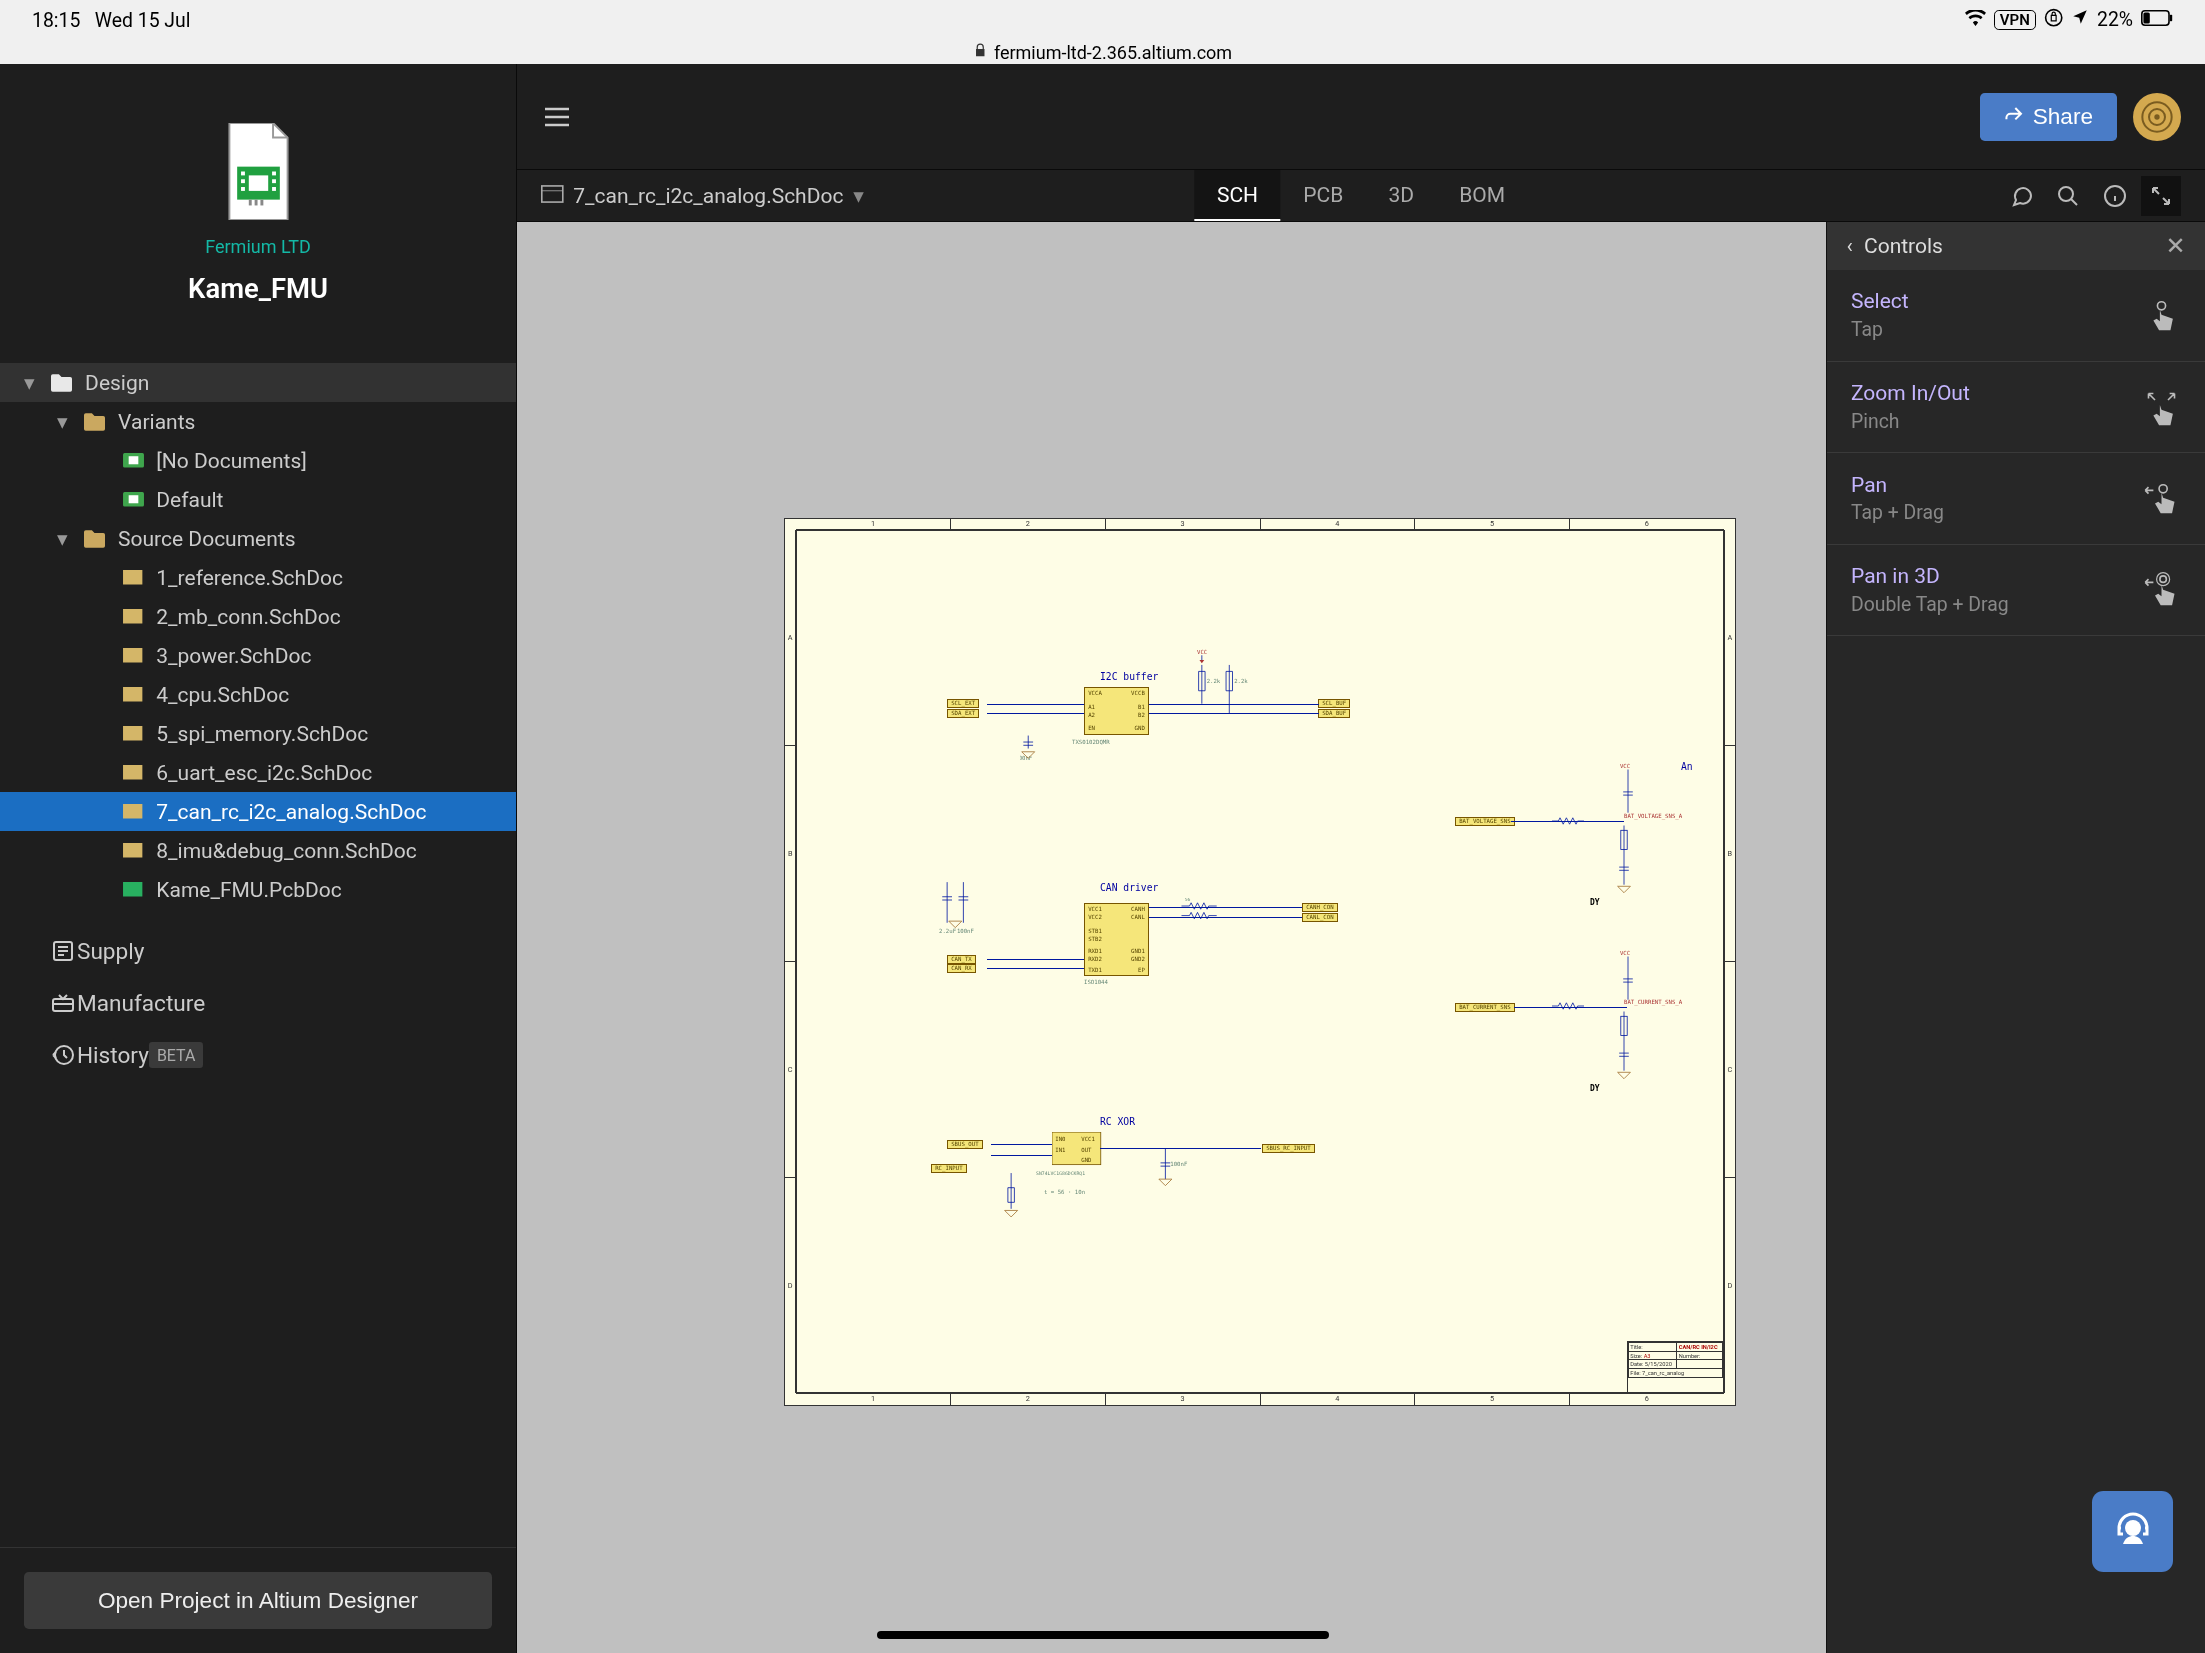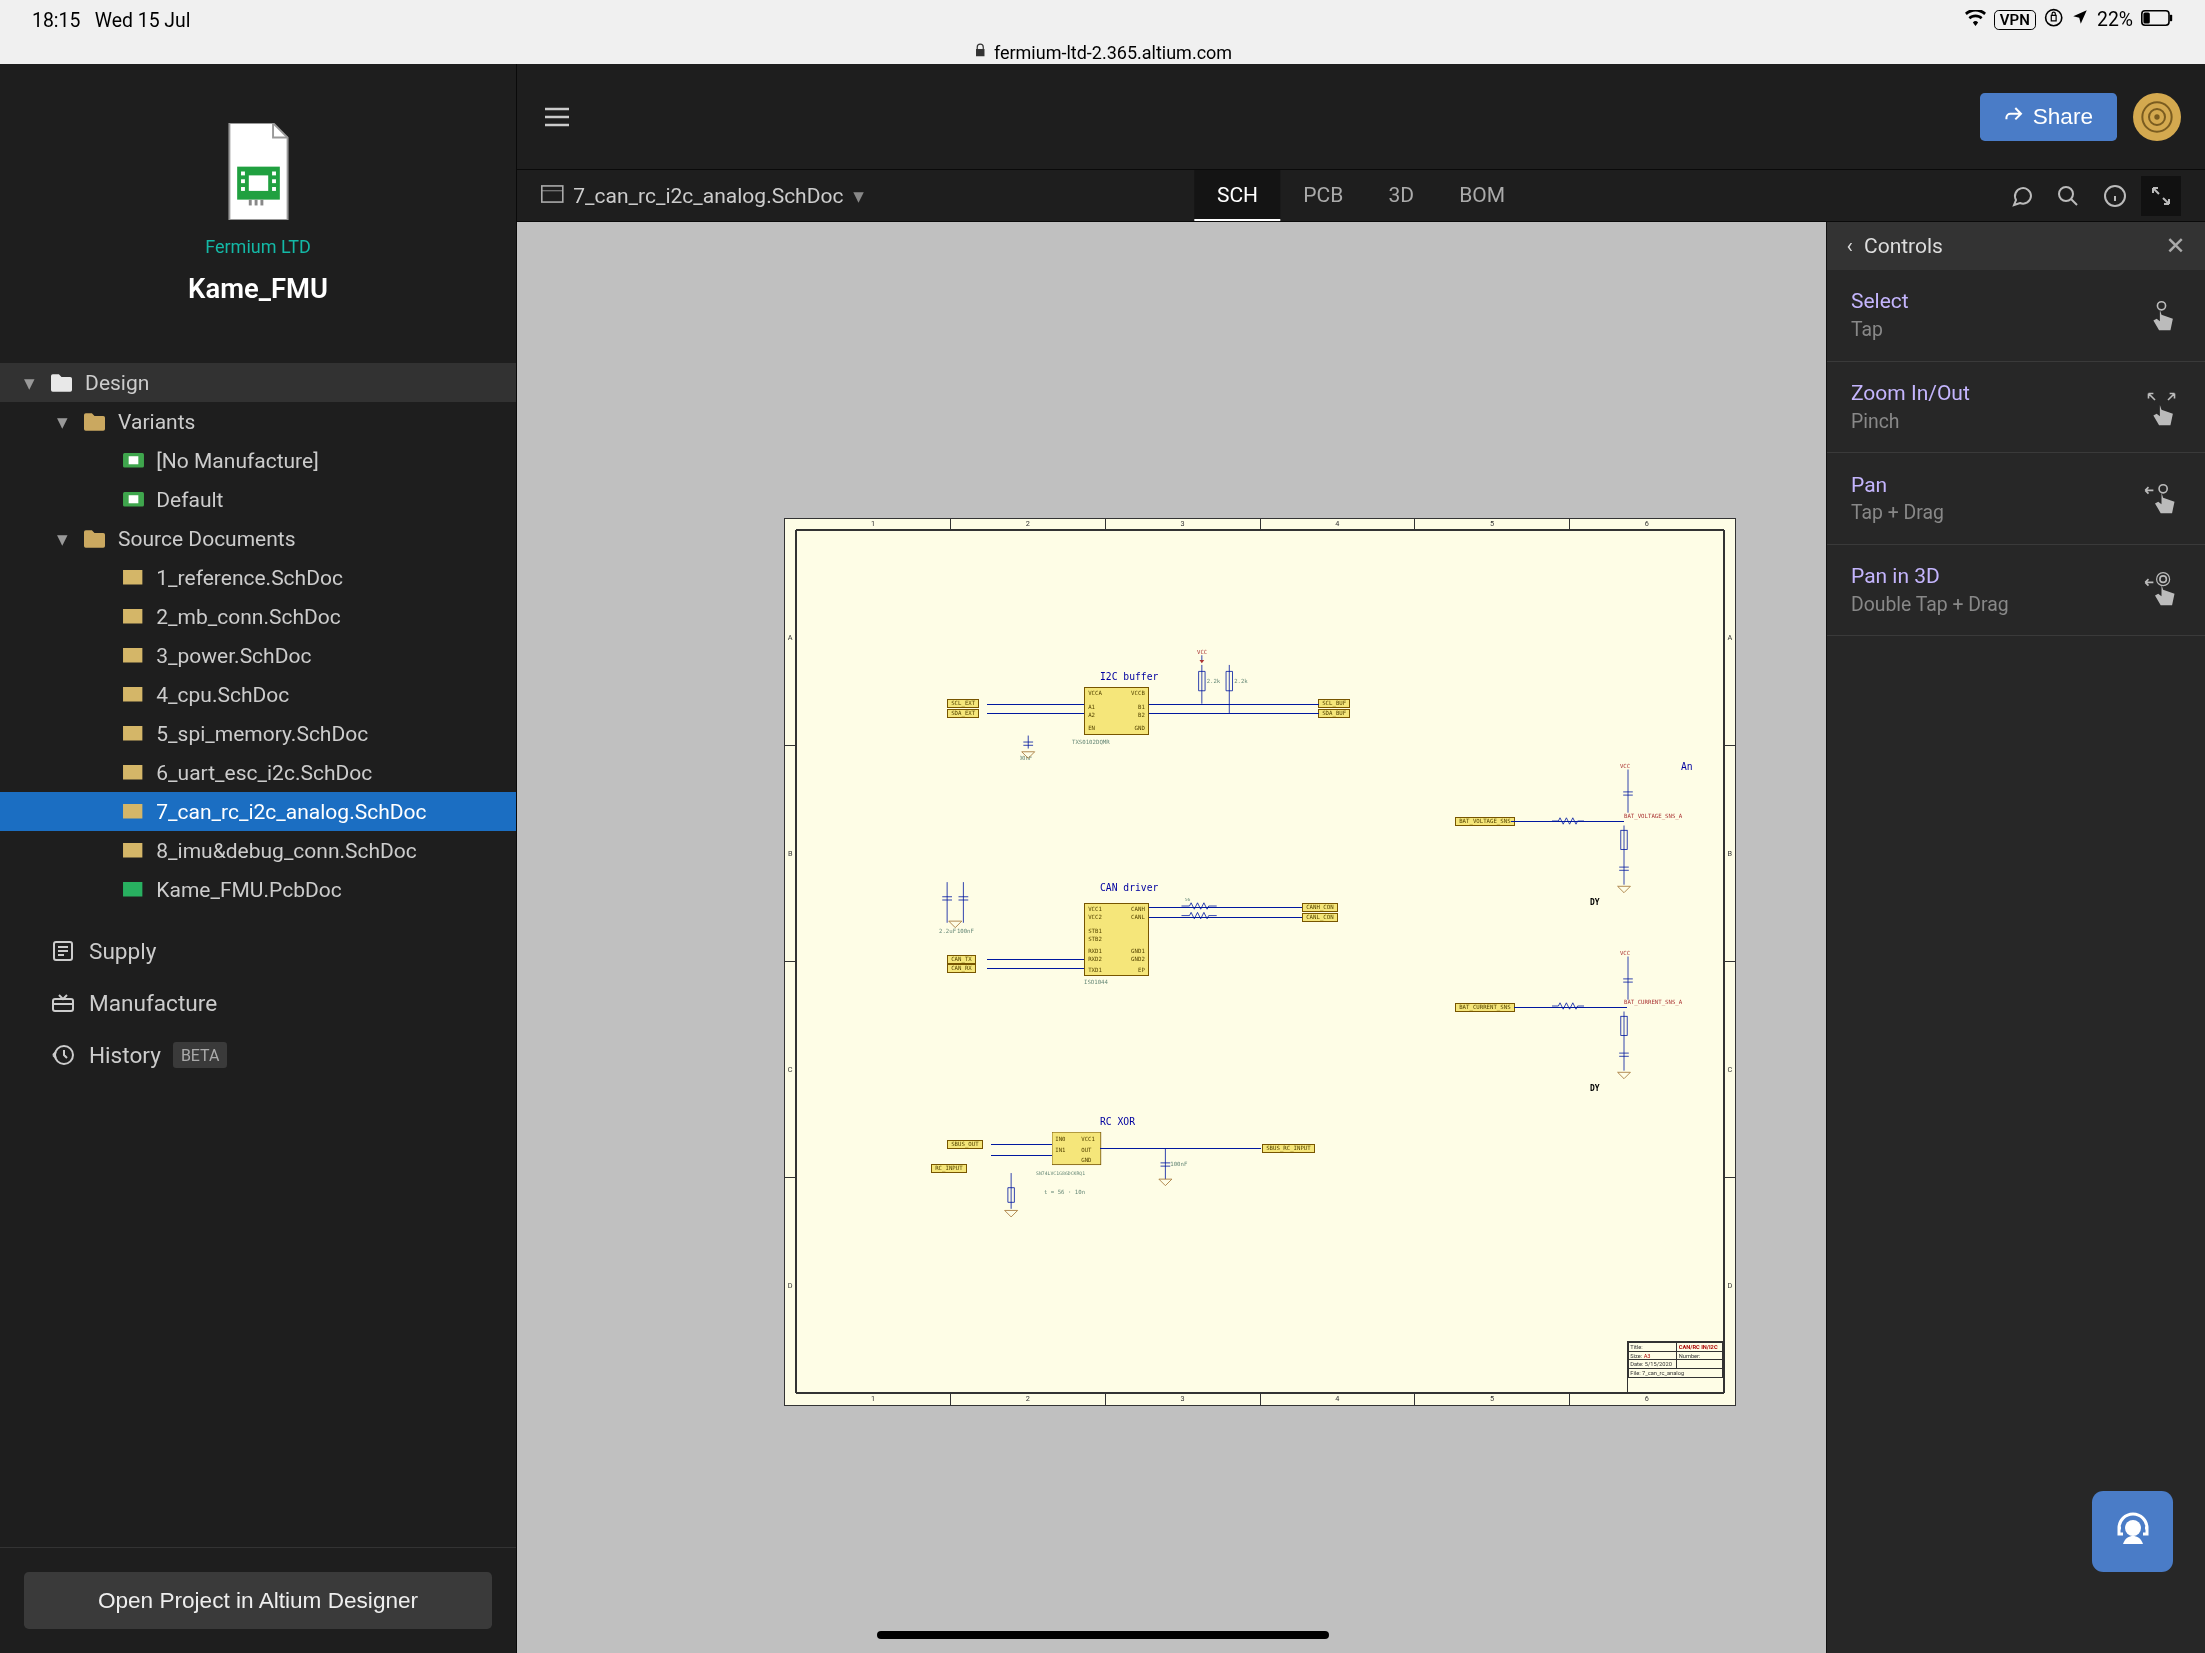--- a/index.html
+++ b/index.html
@@ -68,21 +68,21 @@
       gap: 11.3px;
       padding: 0 24px;
     }
     .tree-item.expanded-header { background: #323232; }
     .tree-item.selected { background: #1b6ec2; color: #fff; }
     .tree-item .chev { width: 14.5px; display: inline-block; color: #999; }
     .tree-item .icon-slot { width: 24px; display: flex; justify-content: center; }
     .indent1 { padding-left: 57px; }
     .indent2 { padding-left: 121px; }
     .nav-row {
-      display: flex; align-items: center; height: 52px; gap: 12px;
+      display: flex; align-items: center; height: 52px; gap: 0;
       color: #ccc; font-size: 22.6px; cursor: pointer;
     }
     .nav-row .icon-slot { width: 29px; display: flex; justify-content: center; }
     .beta { background: #3a3a3a; color: #aaa; font-size: 16px; padding: 3.2px 8px; border-radius: 3.2px; }
     .sidebar-footer {
       padding: 24px;
       border-top: 0.8px solid #333;
     }
     .open-project-btn {
       width: 100%; height: 57px;
@@ -341,21 +341,21 @@
         </span>
         <span>Variants</span>
       </div>
       <div class="tree-item indent2">
         <span class="icon-slot variant-ico">
           <svg width="21" height="14.5" viewBox="0 0 26 18">
               <rect width="26" height="18" rx="2" fill="#3fa64d"></rect>
               <rect x="7" y="4" width="12" height="10" fill="#fff"></rect>
             </svg>
         </span>
-        <span>[No Manufacture]</span>
+        <span>[No Documents]</span>
       </div>
       <div class="tree-item indent2">
         <span class="icon-slot variant-ico">
           <svg width="21" height="14.5" viewBox="0 0 26 18">
               <rect width="26" height="18" rx="2" fill="#3fa64d"></rect>
               <rect x="7" y="4" width="12" height="10" fill="#fff"></rect>
             </svg>
         </span>
         <span>Default</span>
       </div>

